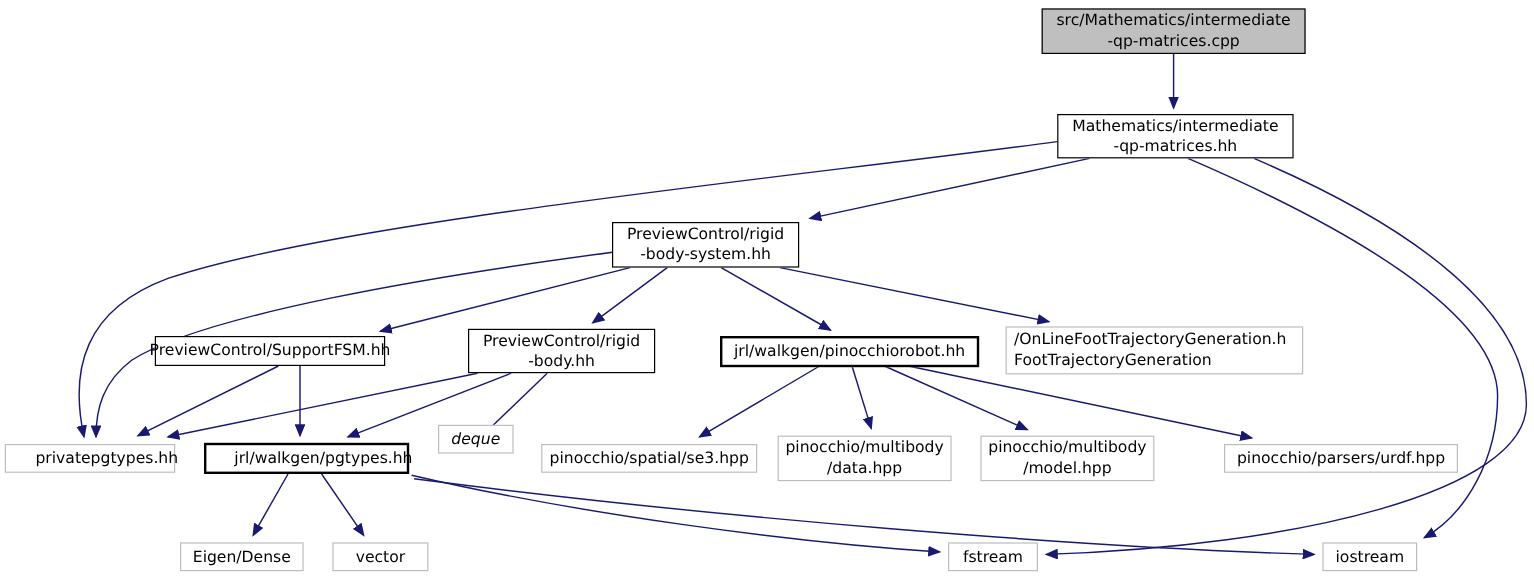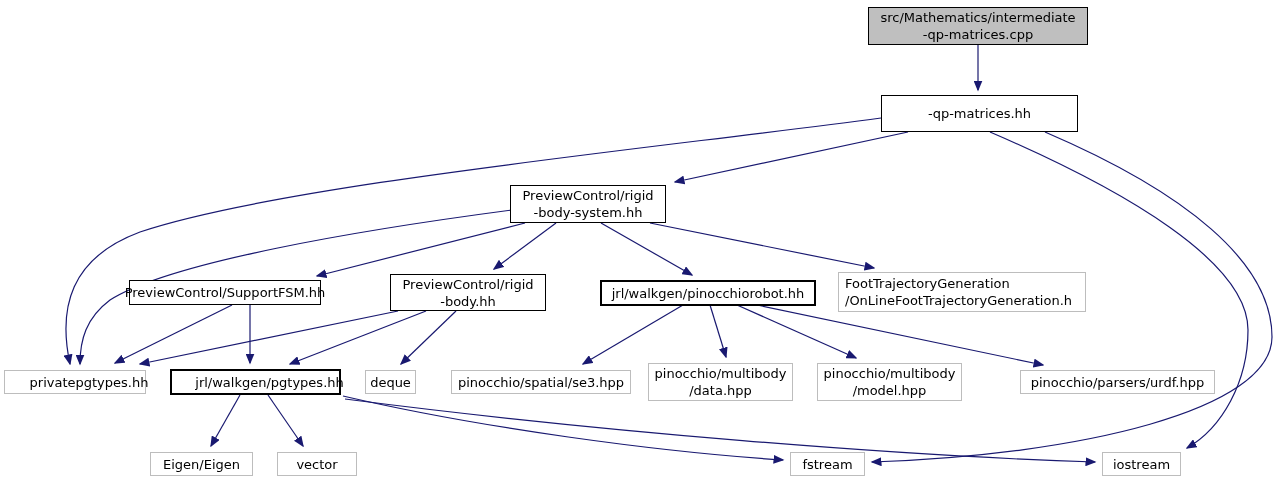--- a/index.html
+++ b/index.html
@@ -60,20 +60,21 @@
     <path class="edge" marker-end="url(#arrow)" d="M343,396 C480,428 660,452 783,460" stroke="#191970"></path>
     <path class="edge" marker-end="url(#arrow)" d="M345,399 C600,432 900,456 1095,462" stroke="#191970"></path>
   </svg>
 
   <div class="node root" style="left:868px;top:7px;width:220px;height:38px;">
     <span>src/Mathematics/intermediate</span>
     <span>-qp-matrices.cpp</span>
   </div>
 
   <div class="node" style="left:881px;top:95px;width:197px;height:37px;">
+    <span>Mathematics/intermediate</span>
     <span>-qp-matrices.hh</span>
   </div>
 
   <div class="node" style="left:510px;top:185px;width:156px;height:38px;">
     <span>PreviewControl/rigid</span>
     <span>-body-system.hh</span>
   </div>
 
   <div class="node" style="left:129px;top:280px;width:192px;height:25px;">
     <span>PreviewControl/SupportFSM.hh</span>
@@ -82,33 +83,33 @@
   <div class="node" style="left:390px;top:274px;width:156px;height:37px;">
     <span>PreviewControl/rigid</span>
     <span>-body.hh</span>
   </div>
 
   <div class="node bold" style="left:600px;top:280px;width:216px;height:26px;">
     <span>jrl/walkgen/pinocchiorobot.hh</span>
   </div>
 
   <div class="node leaf left" style="left:838px;top:272px;width:248px;height:40px;">
+    <span>/OnLineFootTrajectoryGeneration.h</span>
     <span>FootTrajectoryGeneration</span>
-    <span>/OnLineFootTrajectoryGeneration.h</span>
   </div>
 
   <div class="node leaf" style="left:4px;top:370px;width:142px;height:24px;padding-left:28px;">
     <span>privatepgtypes.hh</span>
   </div>
 
   <div class="node bold" style="left:170px;top:369px;width:171px;height:26px;padding-left:28px;">
     <span>jrl/walkgen/pgtypes.hh</span>
   </div>
 
-  <div class="node leaf" style="left:365px;top:370px;width:51px;height:24px;">
+  <div class="node leaf" style="left:365px;top:354px;width:63px;height:24px;font-style:italic;">
     <span>deque</span>
   </div>
 
   <div class="node leaf" style="left:451px;top:370px;width:180px;height:24px;">
     <span>pinocchio/spatial/se3.hpp</span>
   </div>
 
   <div class="node leaf" style="left:648px;top:363px;width:145px;height:38px;">
     <span>pinocchio/multibody</span>
     <span>/data.hpp</span>
@@ -117,21 +118,21 @@
   <div class="node leaf" style="left:817px;top:363px;width:145px;height:38px;">
     <span>pinocchio/multibody</span>
     <span>/model.hpp</span>
   </div>
 
   <div class="node leaf" style="left:1020px;top:370px;width:195px;height:24px;">
     <span>pinocchio/parsers/urdf.hpp</span>
   </div>
 
   <div class="node leaf" style="left:150px;top:452px;width:103px;height:24px;">
-    <span>Eigen/Eigen</span>
+    <span>Eigen/Dense</span>
   </div>
 
   <div class="node leaf" style="left:277px;top:452px;width:80px;height:24px;">
     <span>vector</span>
   </div>
 
   <div class="node leaf" style="left:790px;top:452px;width:75px;height:24px;">
     <span>fstream</span>
   </div>
 

